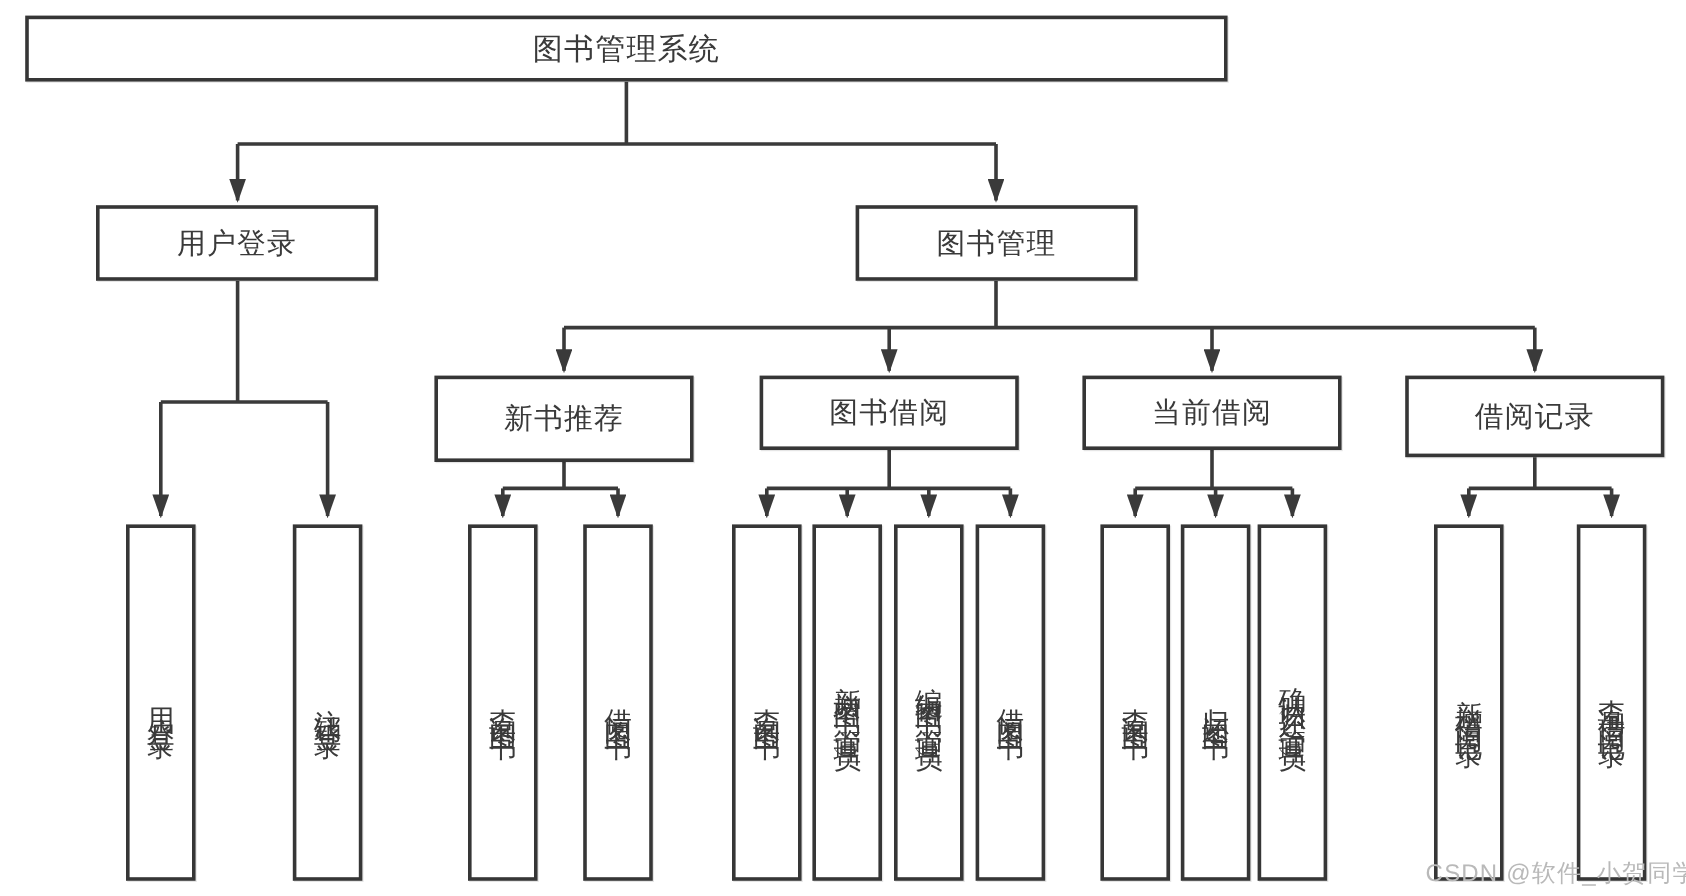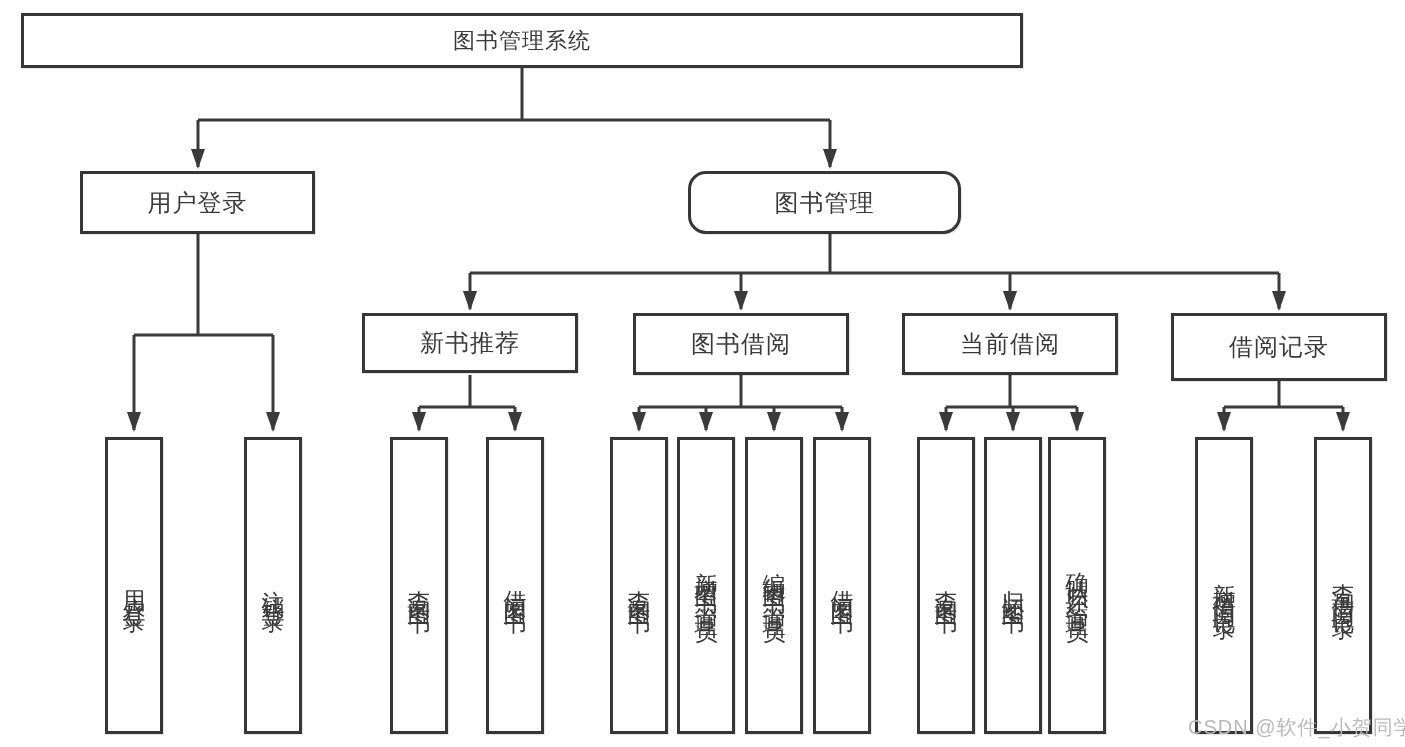--- a/index.html
+++ b/index.html
@@ -22,21 +22,21 @@
     box-sizing: border-box;
     background: #ffffff;
     border: 3px solid #363636;
     color: #3a3a3a;
     display: flex;
     align-items: center;
     justify-content: center;
     box-shadow: 1px 1px 0 rgba(0,0,0,0.10);
   }
   .hbox { font-size: 24px; letter-spacing: 1px; white-space: nowrap; }
-  .root-box { font-size: 22px; }
+  .root-box { font-size: 25px; }
   .vbox { }
   .vtext {
     writing-mode: vertical-rl;
     text-orientation: mixed;
     font-size: 23px;
     letter-spacing: 7px;
     line-height: 1;
     color: #3a3a3a;
   }
   .watermark {
@@ -94,23 +94,23 @@
 
       <path d="M1279,375 V407 M1224,407 H1343"></path>
       <path d="M1224,407 V430" marker-end="url(#arrow)"></path>
       <path d="M1343,407 V430" marker-end="url(#arrow)"></path>
     </g>
   </svg>
 
   <div class="node hbox root-box" style="left:21px; top:13px; width:1002px; height:55px;">图书管理系统</div>
 
   <div class="node hbox" style="left:80px; top:171px; width:235px; height:63px;">用户登录</div>
-  <div class="node hbox" style="left:688px; top:171px; width:273px; height:63px;border-radius:18px;">图书管理</div>
+  <div class="node hbox" style="left:713px; top:171px; width:235px; height:63px;">图书管理</div>
 
-  <div class="node hbox" style="left:362px; top:313px; width:216px; height:60px;">新书推荐</div>
+  <div class="node hbox" style="left:362px; top:313px; width:216px; height:72px;">新书推荐</div>
   <div class="node hbox" style="left:633px; top:313px; width:216px; height:62px;">图书借阅</div>
   <div class="node hbox" style="left:902px; top:313px; width:216px; height:62px;">当前借阅</div>
   <div class="node hbox" style="left:1171px; top:313px; width:216px; height:68px;">借阅记录</div>
 
   <div class="node vbox" style="left:105px; top:437px; width:58px; height:297px;">
     <span class="vtext">用户登录</span>
   </div>
   <div class="node vbox" style="left:244px; top:437px; width:58px; height:297px;">
     <span class="vtext">注销登录</span>
   </div>

